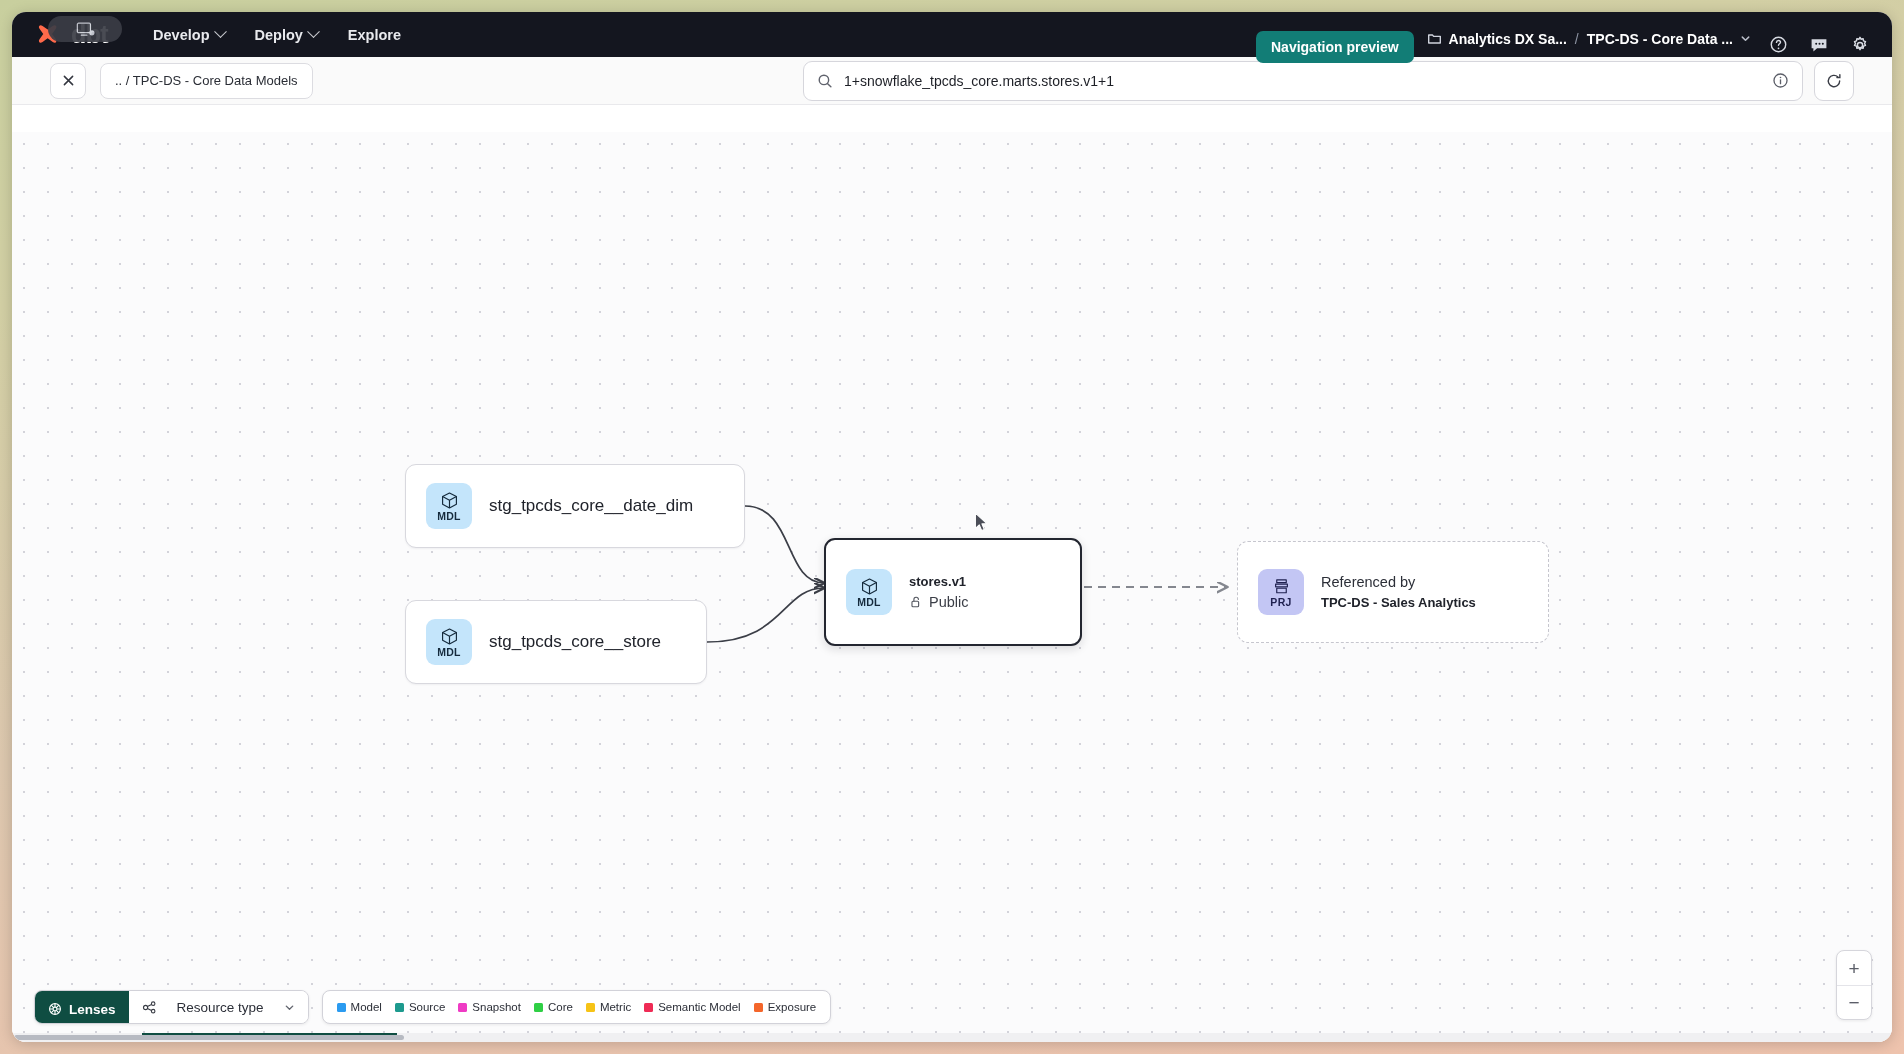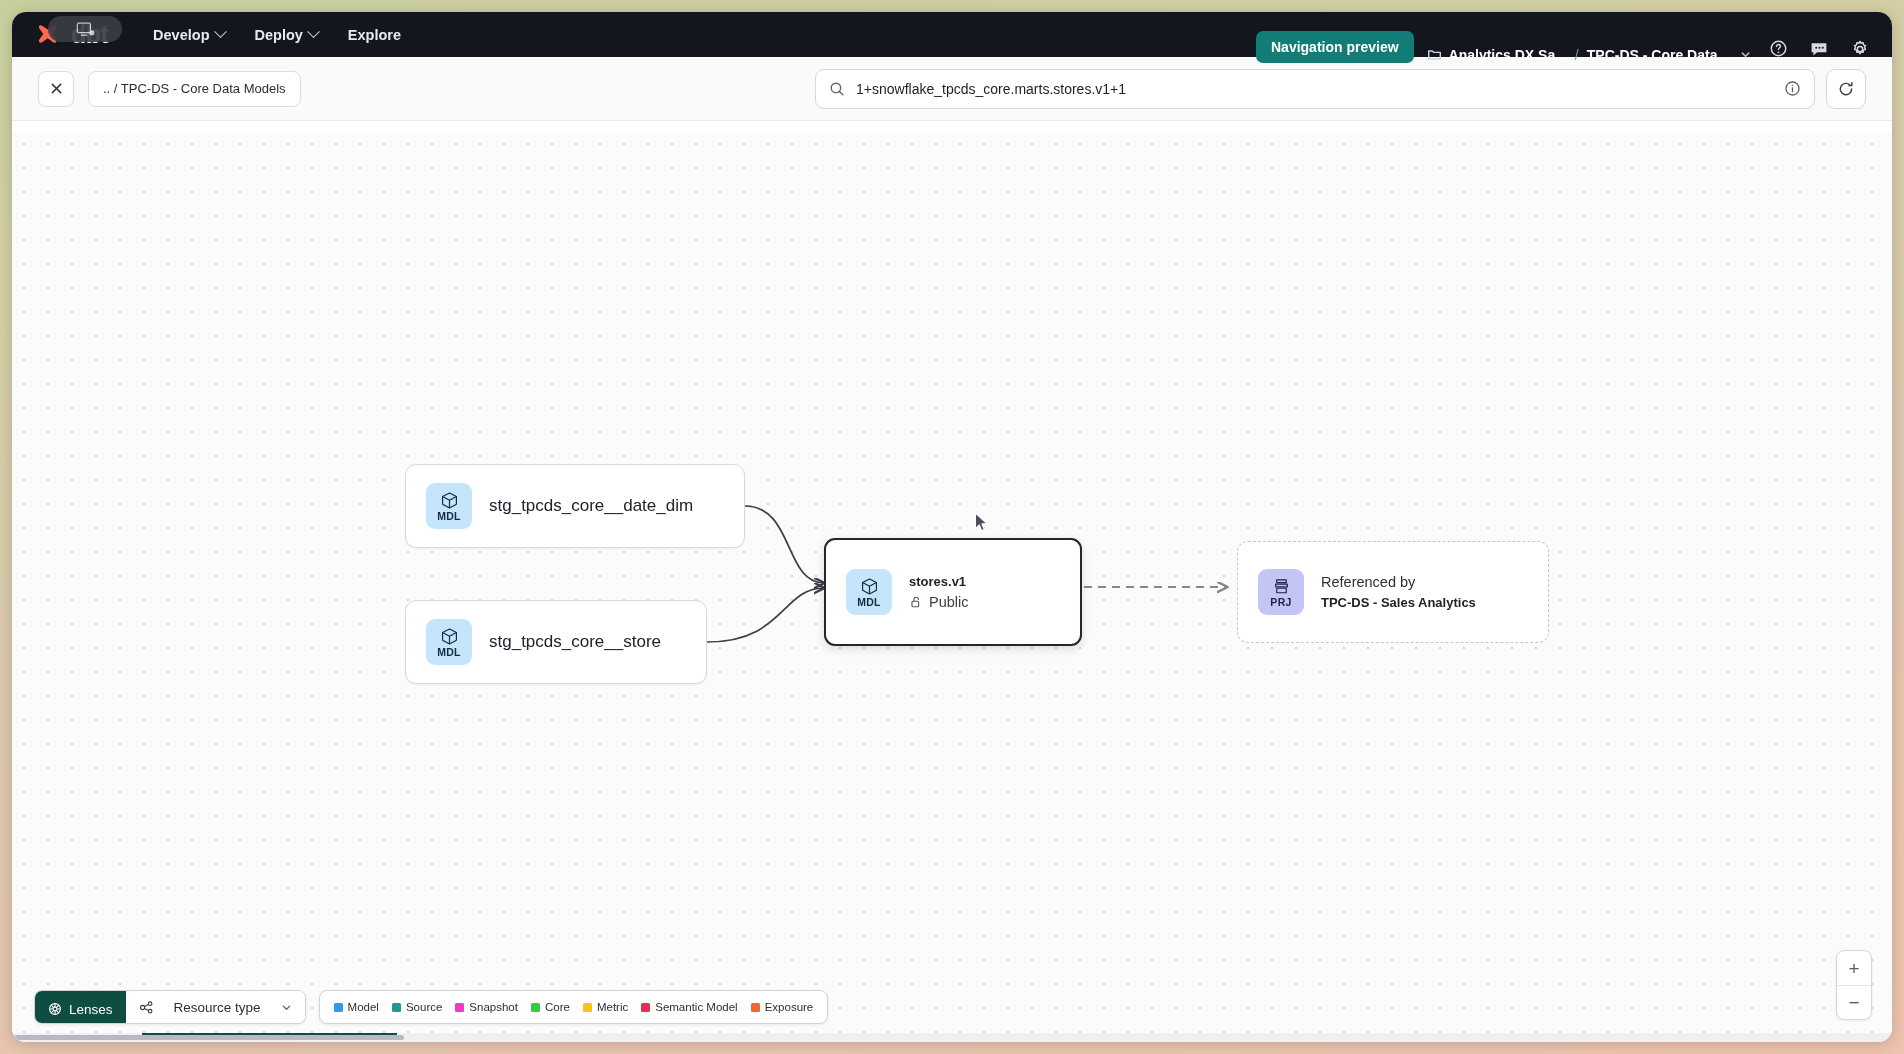--- a/index.html
+++ b/index.html
@@ -71,21 +71,21 @@
     width: 9px; height: 9px;
     border-right: 1.7px solid currentColor;
     border-bottom: 1.7px solid currentColor;
     transform: rotate(45deg) translate(-2px,-2px);
     opacity: .85;
   }
 
   .nav-right {
     margin-left: auto;
     display: flex;
-    align-items: flex-end;
+    align-items: flex-start;
     gap: 13px;
     margin-top: 24px;
   }
 
   .nav-preview-badge {
     background: #127d76;
     color: #ffffff;
     font-size: 14px;
     font-weight: 600;
     padding: 8px 15px;
@@ -109,25 +109,25 @@
   .icon-btn-dark {
     width: 28px; height: 28px;
     display: flex; align-items: center; justify-content: center;
     color: #d7dae2;
     cursor: pointer;
     border-radius: 5px;
   }
 
   
   #toolbar {
-    height: 64px;
+    height: 48px;
     background: #fafafa;
     display: flex;
     align-items: center;
-    padding: 0 26px;
+    padding: 0 38px;
     position: relative;
     z-index: 15;
     border-bottom: 1px solid #e9e9ec;
   }
 
   .tb-btn-square {
     width: 36px; height: 36px;
     border: 1px solid #dcdce1;
     border-radius: 8px;
     background: #ffffff;
@@ -293,21 +293,21 @@
   }
 
   .lens-btn {
     background: #0f4d42;
     color: #ffffff;
     display: flex;
     align-items: center;
     gap: 7px;
     padding: 18px 13px;
     font-size: 13.5px;
-    font-weight: 400;
+    font-weight: 700;
     cursor: pointer;
   }
 
   .resource-btn {
     background: #ffffff;
     color: #2c2f38;
     display: flex;
     align-items: center;
     gap: 20px;
     padding: 0 13px;

